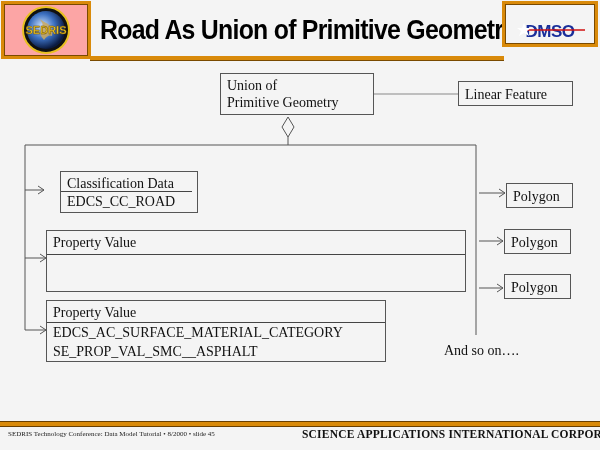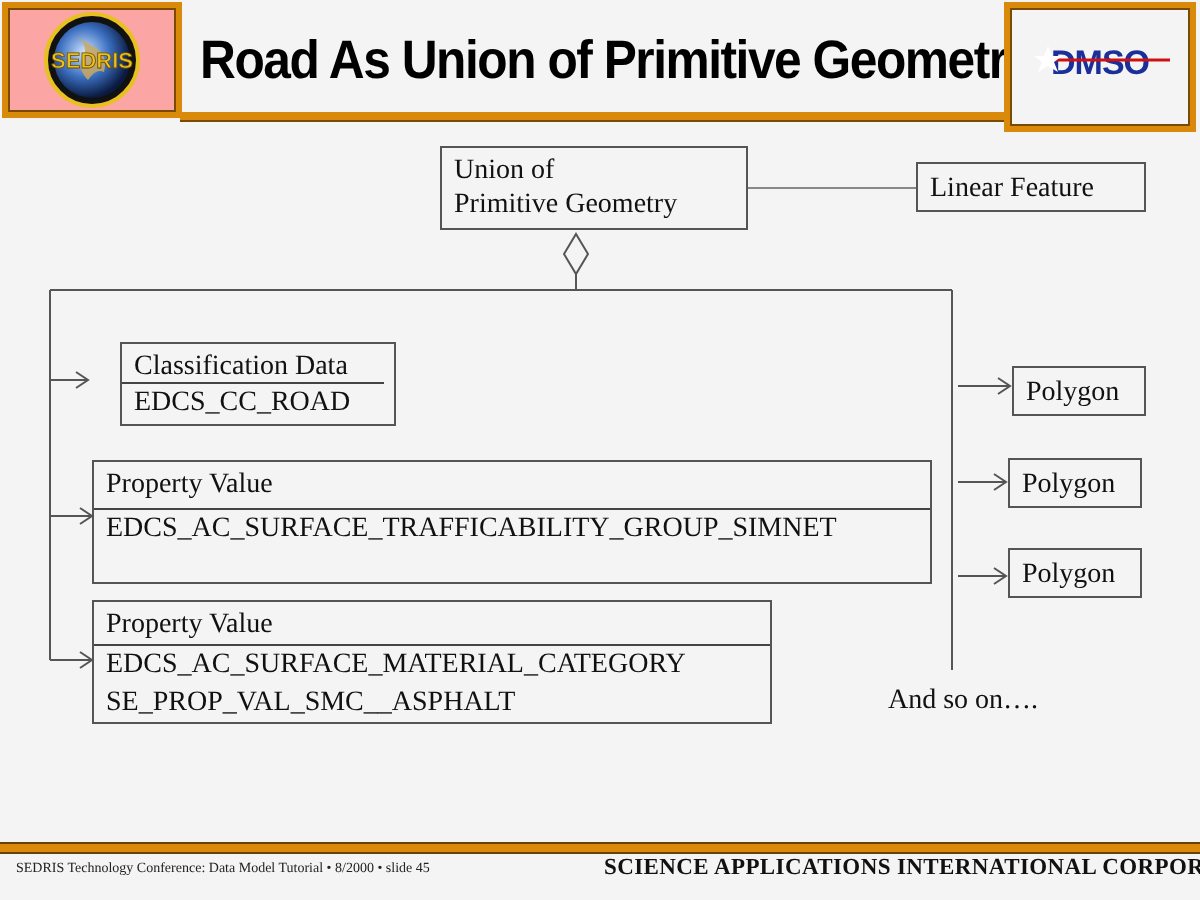--- a/index.html
+++ b/index.html
@@ -7,21 +7,21 @@
     width: 600px; height: 450px; background: #f4f4f4; position: relative; overflow: hidden;
     font-family: "Liberation Serif", serif; color: #111;
   }
   .abs { position: absolute; }
   
   .logo-box-left {
     left: 1px; top: 1px; width: 90px; height: 58px; border: 3px solid #d98a0a;
     box-shadow: inset 0 0 0 1px #7a4a00; background: #fca5a5; box-sizing: border-box;
   }
   .logo-box-right {
-    left: 502px; top: 1px; width: 96px; height: 65px; border: 3px solid #d98a0a;
+    left: 502px; top: 1px; width: 96px; height: 46px; border: 3px solid #d98a0a;
     box-shadow: inset 0 0 0 1px #7a4a00; background: #f4f4f4; box-sizing: border-box;
   }
   .header-rule {
     left: 90px; top: 56px; width: 414px; height: 4px; background: #d98a0a;
     border-bottom: 1px solid #7a4a00;
   }
   .title {
     left: 100px; top: 10px; width: 400px; height: 40px;
     font-family: "Liberation Sans", sans-serif; font-weight: bold; font-size: 27px;
     letter-spacing: -0.8px; transform: scaleX(0.92); transform-origin: left center;
@@ -113,21 +113,20 @@
 </div>
 
 <div class="abs box" style="left:60px; top:171px; width:138px; height:42px;">
   <div class="row" style="padding-top:3px; height:16px;">Classification Data</div>
   <div class="row sep" style="height:20px; line-height:20px; margin-right:5px;">EDCS_CC_ROAD</div>
 </div>
 
 <div class="abs box" style="left:46px; top:230px; width:420px; height:62px;">
   <div class="row" style="padding-top:3px; height:20px;">Property Value</div>
   <div class="sep">
-    <div class="row" style="line-height:19px;">EDCS_AC_SURFACE_TRAFFICABILITY_GROUP_SIMNET</div>
   </div>
 </div>
 
 <div class="abs box" style="left:46px; top:300px; width:340px; height:62px;">
   <div class="row" style="padding-top:3px; height:18px;">Property Value</div>
   <div class="sep">
     <div class="row" style="line-height:20px;">EDCS_AC_SURFACE_MATERIAL_CATEGORY</div>
     <div class="row" style="line-height:18px;">SE_PROP_VAL_SMC__ASPHALT</div>
   </div>
 </div>

